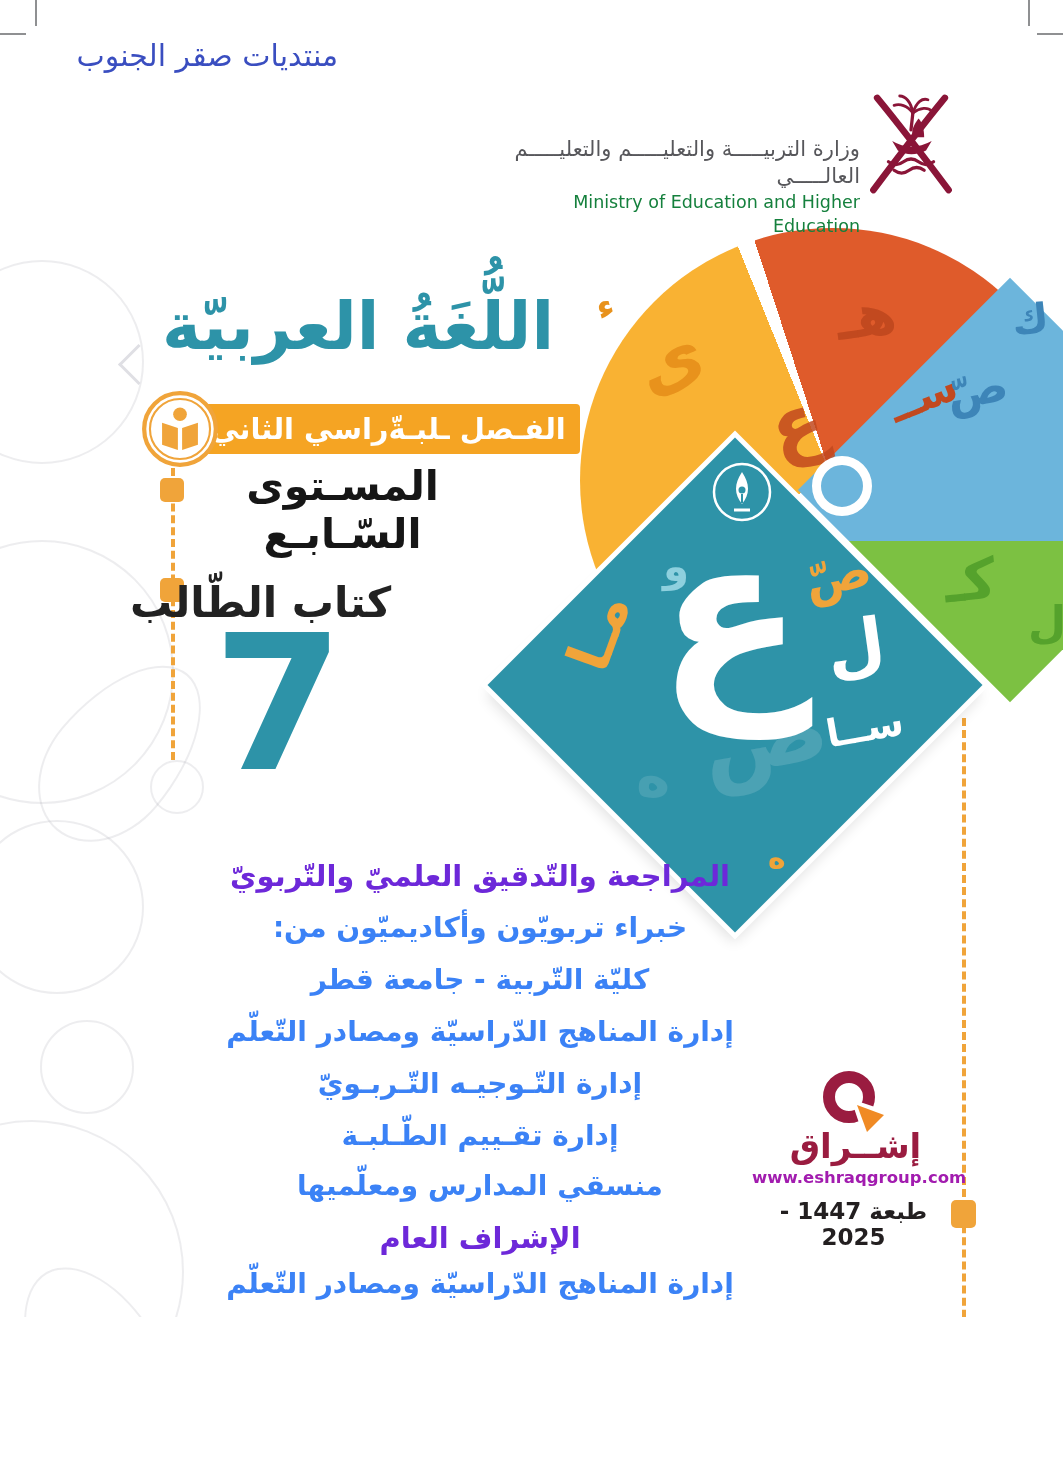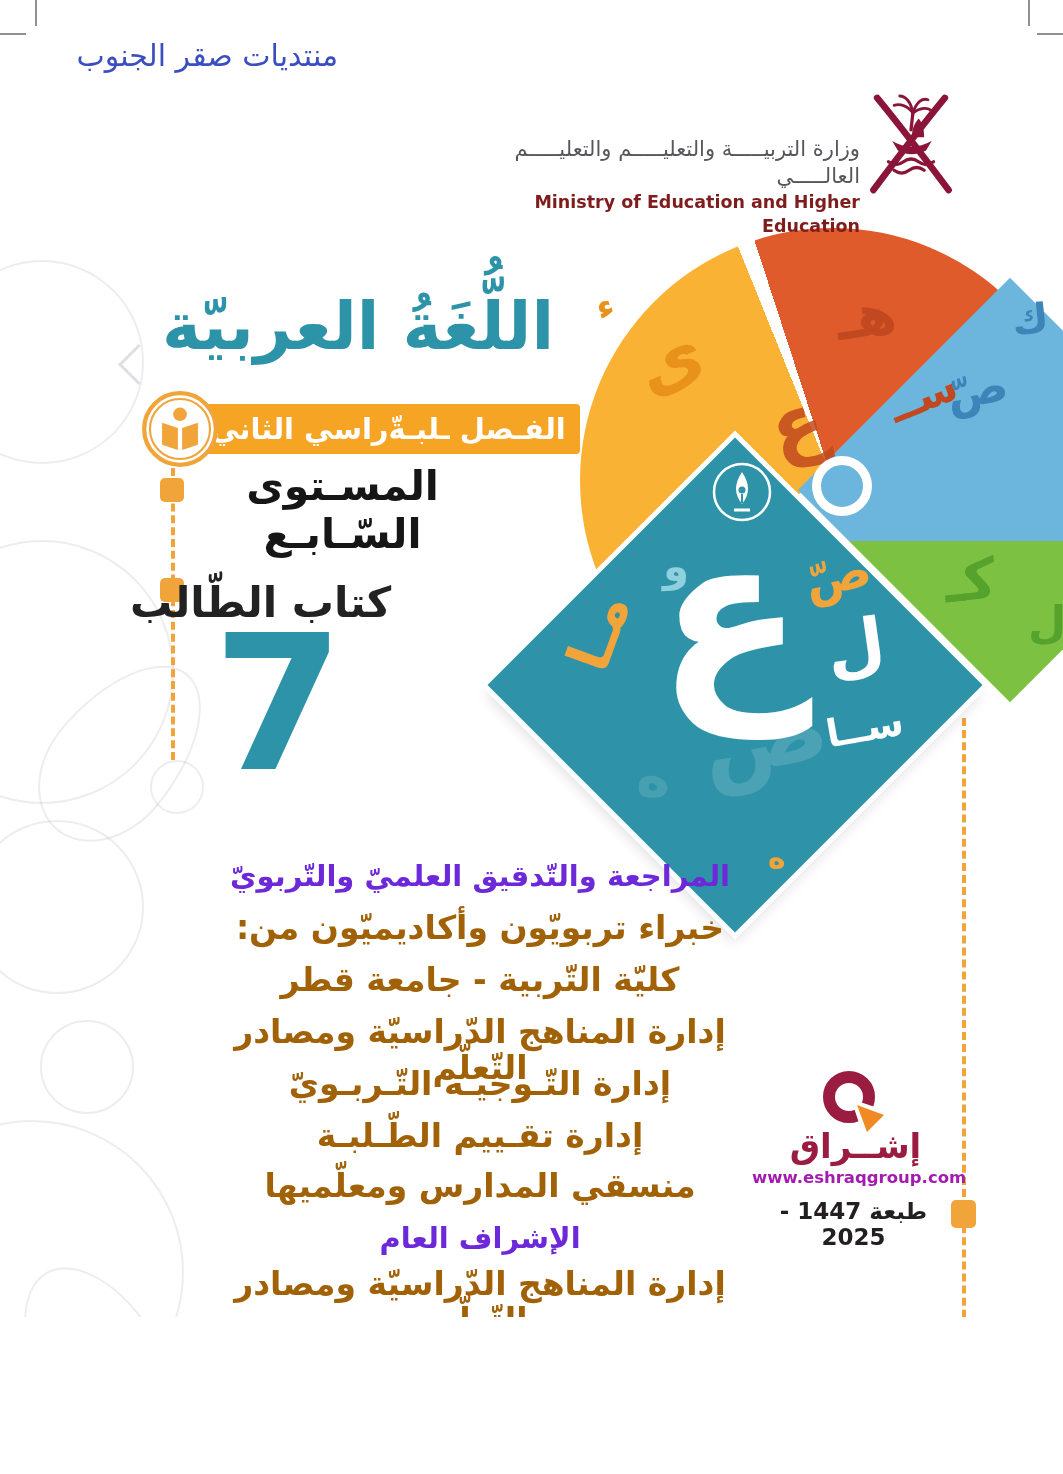--- a/index.html
+++ b/index.html
@@ -14,21 +14,21 @@
   .wm{position:absolute;border:2px solid rgba(175,175,182,0.22);border-radius:50%;z-index:0;}
   .wm-petal{border-radius:50% 50% 50% 50%/60% 60% 40% 40%;}
   .chev{position:absolute;left:124px;top:350px;width:26px;height:26px;
         border-left:3px solid #dfdfe4;border-bottom:3px solid #dfdfe4;
         transform:rotate(45deg);z-index:0;}
 
   
   .forum-wm{left:38px;top:38px;width:300px;font-size:30px;color:#3A4EC0;direction:rtl;z-index:6;}
   .min-block{left:498px;top:108px;width:362px;text-align:right;direction:rtl;z-index:6;margin-top:28px;}
   .min-ar{font-size:21px;color:#57575B;line-height:27px;}
-  .min-en{font-size:17.5px;font-weight:bold;color:#7f1d1d;line-height:24px;direction:ltr;}
+  .min-en{font-size:17.5px;font-weight:normal;color:#15803d;line-height:24px;direction:ltr;}
   .min-state{font-size:12.5px;color:#8A1538;line-height:18px;font-weight:bold;}
   .emblem{left:864px;top:88px;width:94px;height:110px;z-index:6;}
 
   
   .book-title{left:128px;top:252px;width:460px;text-align:center;font-size:66px;font-weight:bold;
               color:#2D93A8;direction:rtl;line-height:150px;white-space:nowrap;z-index:3;}
   .sem-banner{left:196px;top:404px;width:384px;height:50px;background:#F5A423;border-radius:4px;
               color:#fff;font-size:29px;font-weight:bold;text-align:center;line-height:50px;
               direction:rtl;z-index:3;}
   .reader-badge{left:141px;top:390px;width:78px;height:78px;z-index:4;}
@@ -71,22 +71,22 @@
   .d1{left:804px;top:546px;font-size:50px;color:#F0A43A;transform:rotate(-12deg);}
   .d2{left:560px;top:598px;font-size:58px;color:#F0A43A;transform:rotate(-70deg);}
   .d3{left:663px;top:542px;font-size:42px;color:#8ED0DE;}
   .d4{left:826px;top:606px;font-size:68px;color:#fff;transform:rotate(-8deg);}
   .d5{left:826px;top:706px;font-size:38px;color:#fff;transform:rotate(-10deg);}
   .d6{left:768px;top:840px;font-size:30px;color:#F0A43A;}
   .d7{left:700px;top:680px;font-size:95px;color:rgba(255,255,255,0.14);transform:rotate(-10deg);}
   .d8{left:636px;top:742px;font-size:58px;color:rgba(255,255,255,0.12);}
 
   
-  .credit{left:200px;width:560px;text-align:center;direction:rtl;font-size:33px;font-weight:bold;
-          color:#a16207;line-height:36px;z-index:6;}
+  .credit{left:200px;width:560px;text-align:center;direction:rtl;font-size:28px;font-weight:bold;
+          color:#3b82f6;line-height:36px;z-index:6;}
   .credit.green{color:#6d28d9;font-size:29px;}
 
   
   .eshraq-logo{left:820px;top:1068px;width:70px;height:70px;z-index:6;}
   .eshraq-name{left:778px;top:1126px;width:155px;text-align:center;font-size:34px;font-weight:bold;
                color:#9A1C40;direction:rtl;z-index:6;}
   .eshraq-url{left:752px;top:1168px;width:205px;text-align:center;font-size:16.5px;font-weight:bold;
               color:#a21caf;z-index:6;}
   .edition{left:756px;top:1198px;width:195px;text-align:center;font-size:23px;font-weight:bold;
            color:#231F20;direction:rtl;z-index:6;}

